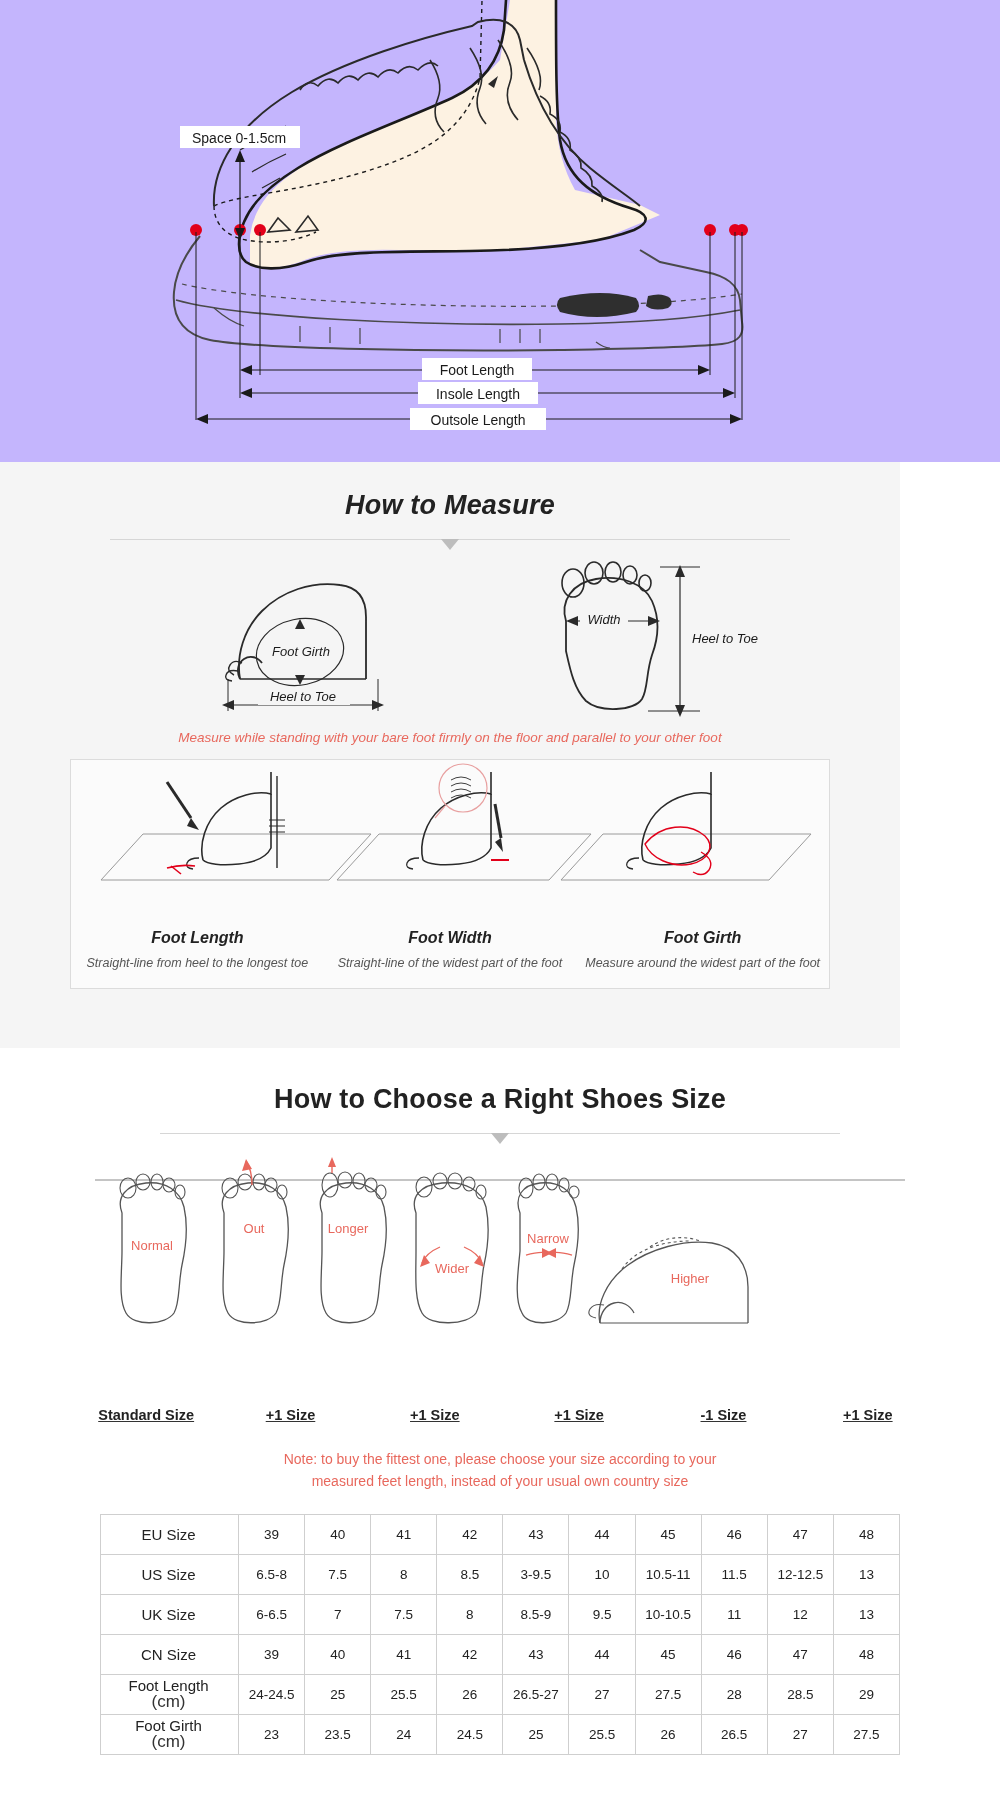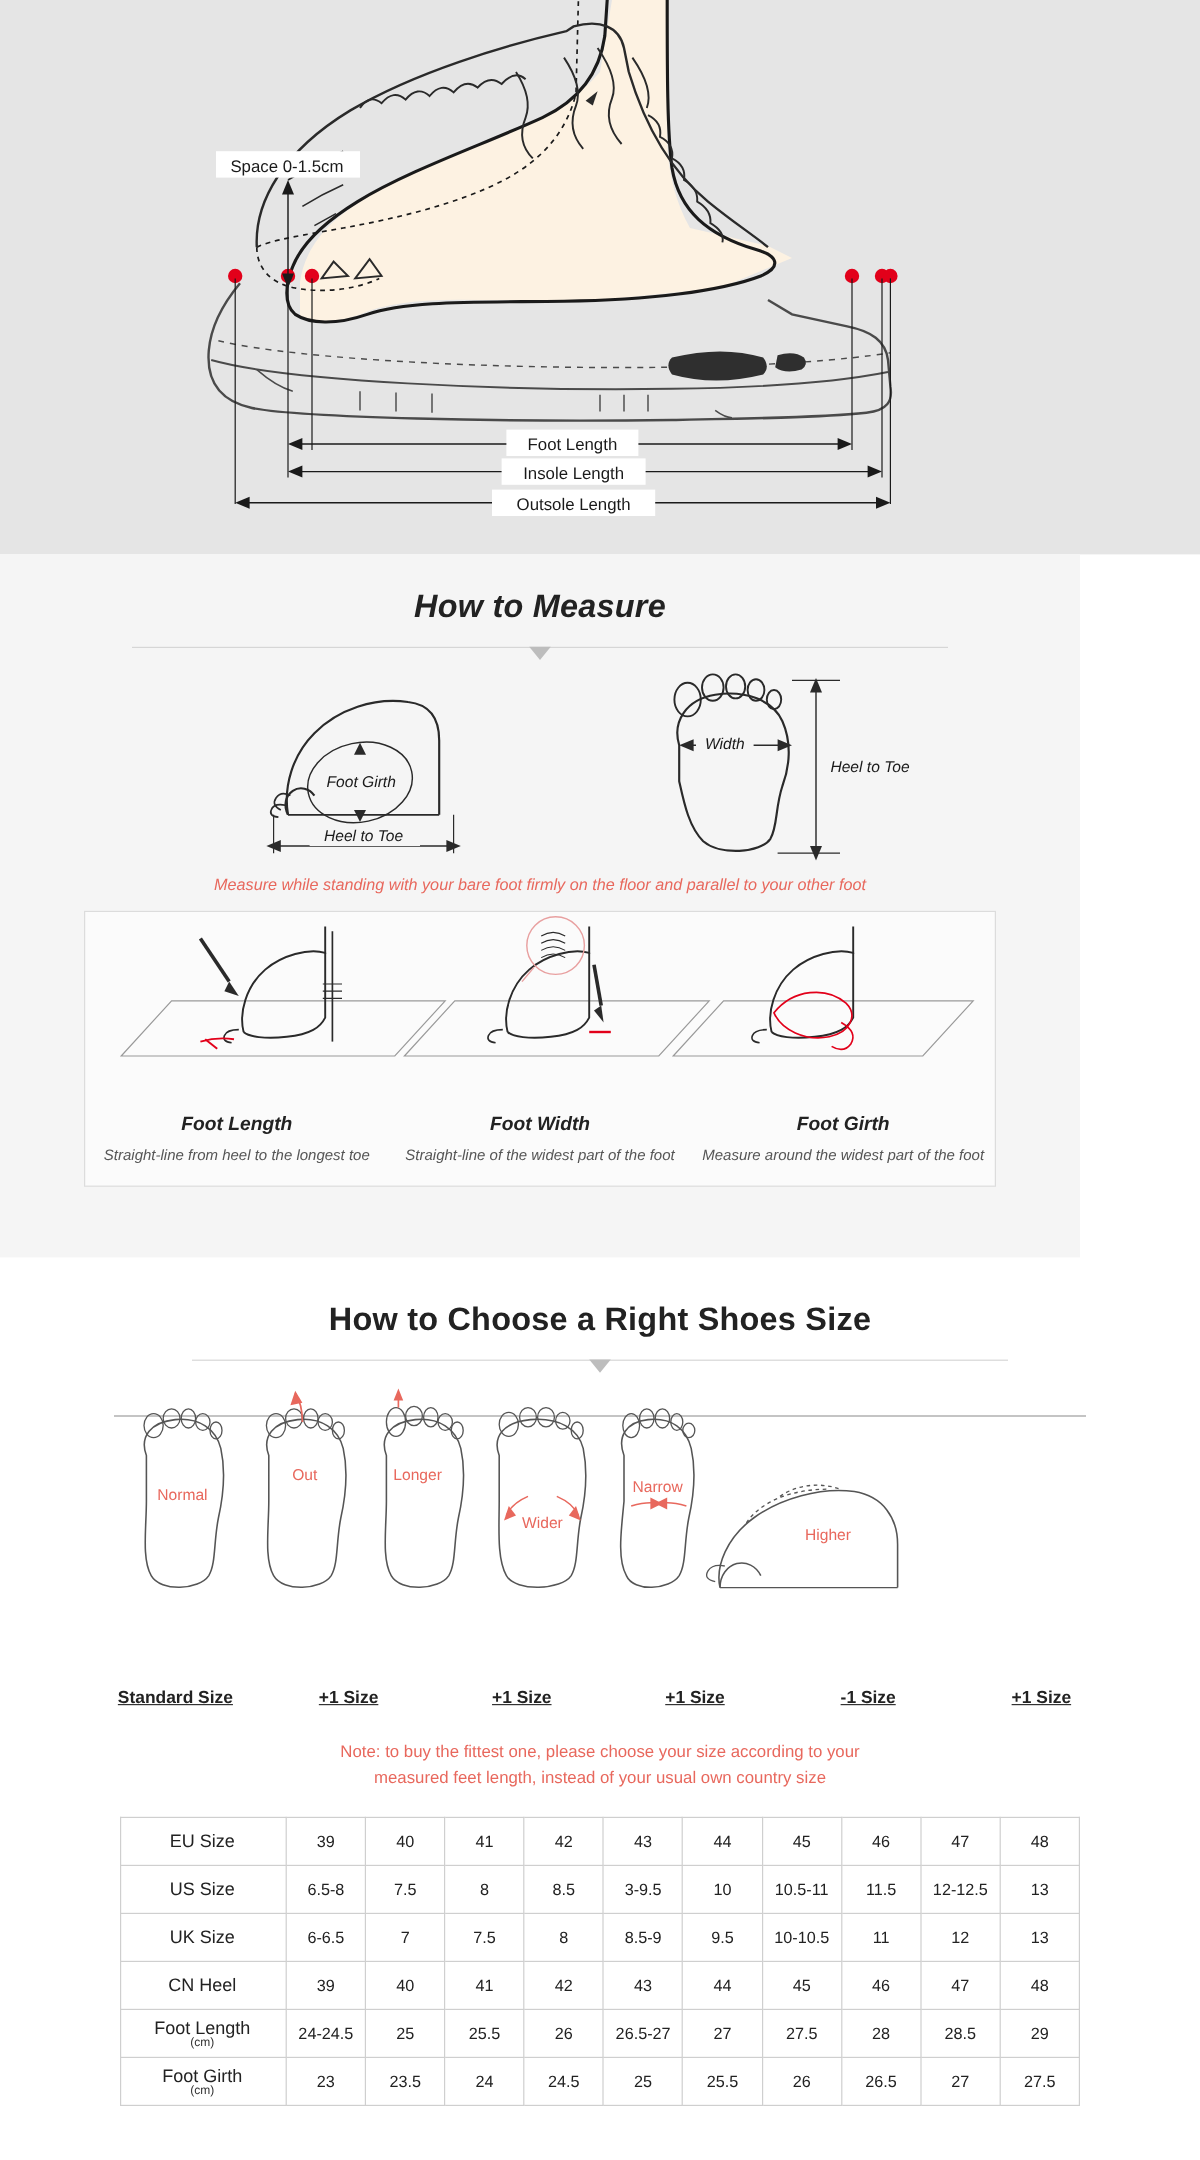--- a/index.html
+++ b/index.html
@@ -10,21 +10,21 @@
     color:#333;
     -webkit-font-smoothing:antialiased;
   }
   .page{width:1000px;position:relative;}
 
   
   .sec-diagram{
     position:relative;
     width:1000px;
     height:462px;
-    background:#e5e5e5;
+    background:#c4b5fd;
     overflow:hidden;
   }
   .sec-diagram svg{display:block;}
 
   
   .sec-measure{
     position:relative;
     width:900px;
     height:586px;
     background:#f5f5f5;
@@ -138,21 +138,21 @@
     padding:2px 2px;
   }
   table.size-table td.rowhead{
     width:135px;
     font-size:15px;
     text-align:center;
     padding-left:0;
   }
   table.size-table td.rowhead .sub{
     display:block;
-    font-size:10px;
+    font-size:17px;
     color:#333;
     margin-top:-2px;
   }
   .spacer-bottom{height:26px;}
 </style>
 </head>
 <body>
 
 <div class="page">
 
@@ -519,21 +519,21 @@
           <td>8</td>
           <td>8.5-9</td>
           <td>9.5</td>
           <td>10-10.5</td>
           <td>11</td>
           <td>12</td>
           <td>13</td>
         </tr>
         <tr>
           <td class="rowhead">
-            <span>CN Heel</span>
+            <span>CN Size</span>
           </td>
           <td>39</td>
           <td>40</td>
           <td>41</td>
           <td>42</td>
           <td>43</td>
           <td>44</td>
           <td>45</td>
           <td>46</td>
           <td>47</td>

